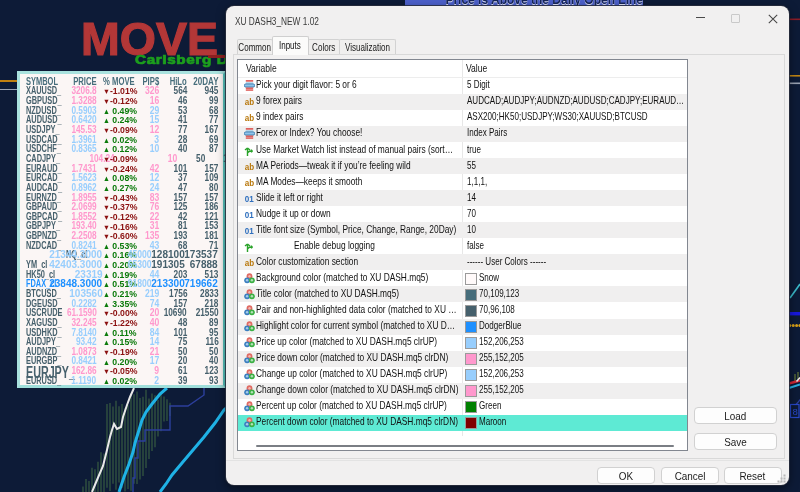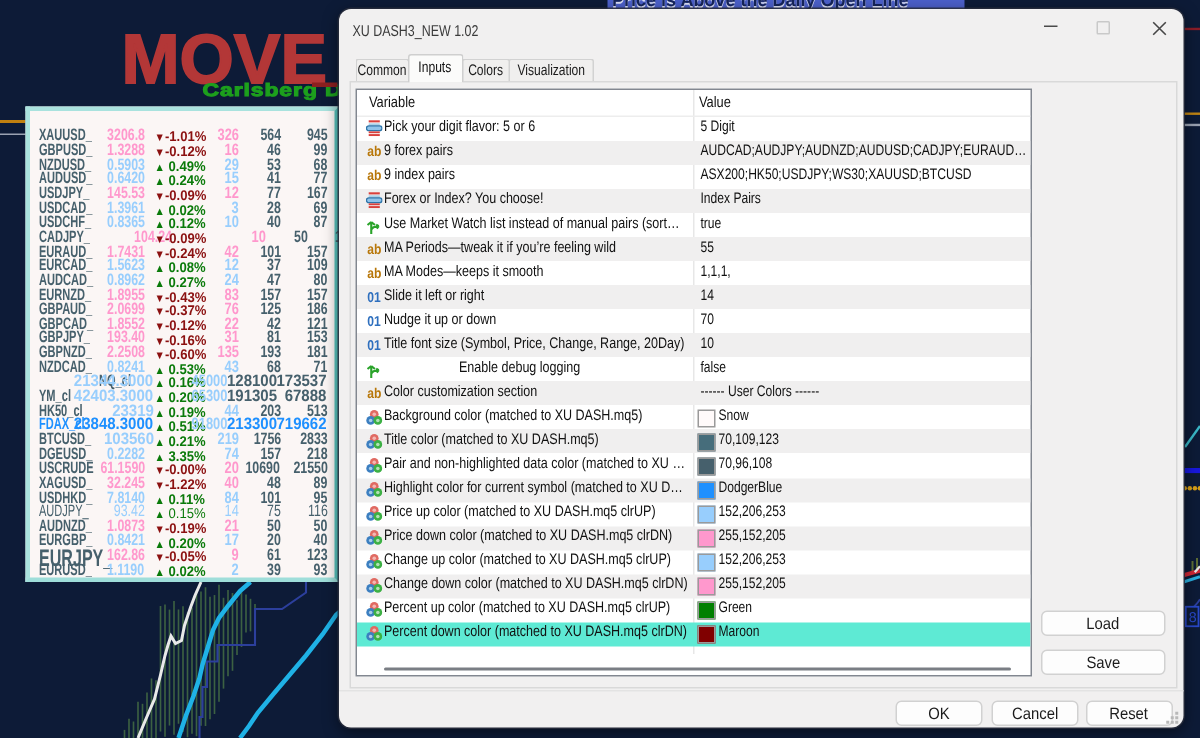--- a/index.html
+++ b/index.html
@@ -70,24 +70,32 @@
 <line x1="789" y1="388" x2="800" y2="384.5" stroke="#2ab0e0" stroke-width="2"></line>
 <path d="M796,404.5 q3,-3 4,-5" fill="none" stroke="#2c3f9c" stroke-width="1.2"></path>
 <rect x="790.5" y="404.5" width="8.5" height="13" fill="none" stroke="#2848c8" stroke-width="1.2"></rect>
 <text x="792.5" y="414.5" font-size="9.5" fill="#2848c8" font-family="Liberation Sans">8</text>
 </svg>
 <div class="abs" style="left:0;top:80px;width:17px;height:1.6px;background:#c08010"></div>
 <div class="abs" style="left:0;top:88.6px;width:17px;height:1.6px;background:#9aa2b2"></div>
 <div class="abs" style="left:81px;top:11.5px;font-size:46.5px;font-weight:bold;color:#b33737;letter-spacing:0px;-webkit-text-stroke:1.2px #b33737;">MOVE</div>
 <div class="abs" style="left:135px;top:53px;font-size:12px;font-weight:bold;color:#1da01d;-webkit-text-stroke:0.7px #1da01d;"><span class="sx" style="transform:scaleX(1.27);letter-spacing:.5px;">Carlsberg D</span></div>
 <div class="abs" style="left:208px;top:54.7px;width:17px;height:3.2px;background:#8c2020"></div>
-<div class="abs" style="left:405px;top:0;width:238px;height:7px;background:#4c60ca;overflow:hidden;">
+<div class="abs" style="left:405px;top:0;width:238px;height:7px;background:#4c60ca;overflow:hidden;text-align:right;">
     <div style="margin:-6.7px 0 0 3px;font-size:12px;font-weight:bold;color:#16255a;white-space:nowrap;text-shadow:0 1px 0 rgba(255,255,255,.8);">Price is Above the Daily Open Line</div>
   </div>
 <div class="abs" style="left:16.5px;top:71px;width:203px;height:310.5px;background:#fbf6f5;border:3px solid #a9e2de;border-right-color:#58c5bf;border-bottom-color:#9fdeda;">
+    <div class="abs" style="left:0;top:1px;width:100%;height:10px;font-size:10.7px;font-weight:bold;color:#466d7b;">
+      <span class="abs" style="left:6px;top:0;"><span class="sx" style="transform:scaleX(0.7);">SYMBOL</span></span>
+      <span class="abs" style="right:126px;top:0;"><span class="sx" style="transform:scaleX(0.72);transform-origin:100% 50%;">PRICE</span></span>
+      <span class="abs" style="left:83.5px;top:0;"><span class="sx" style="transform:scaleX(0.72);">% MOVE</span></span>
+      <span class="abs" style="right:63.5px;top:0;"><span class="sx" style="transform:scaleX(0.72);transform-origin:100% 50%;">PIP$</span></span>
+      <span class="abs" style="right:35.5px;top:0;"><span class="sx" style="transform:scaleX(0.72);transform-origin:100% 50%;">HiLo</span></span>
+      <span class="abs" style="right:4px;top:0;"><span class="sx" style="transform:scaleX(0.75);transform-origin:100% 50%;">20DAY</span></span>
+    </div>
     <div class="abs" style="left:0;top:10.40px;width:203px;height:9.645px;font-weight:bold;">
       <span class="abs" style="left:6px;top:0;font-size:11px;color:#46606c;"><span class="sx" style="transform:scaleX(.67);">XAUUSD_</span></span>
       <span class="abs" style="right:126px;top:0;font-size:11px;color:#ff98cd;"><span class="sx" style="transform:scaleX(.75);transform-origin:100% 50%;">3206.8</span></span>
       <span class="abs" style="left:83.5px;top:1.1px;font-size:9.4px;color:#8b1010;"><span class="sx" style="transform:scaleX(.93);"><span style="font-size:7.5px;">▼</span>-1.01%</span></span>
       <span class="abs" style="right:63.5px;top:0;font-size:11px;color:#ff98cd;"><span class="sx" style="transform:scaleX(.78);transform-origin:100% 50%;">326</span></span>
       <span class="abs" style="right:35.5px;top:0;font-size:11px;color:#46606c;"><span class="sx" style="transform:scaleX(.75);transform-origin:100% 50%;">564</span></span>
       <span class="abs" style="right:4px;top:0;font-size:11px;color:#46606c;"><span class="sx" style="transform:scaleX(.75);transform-origin:100% 50%;">945</span></span>
     </div>
     <div class="abs" style="left:0;top:20.05px;width:203px;height:9.645px;font-weight:bold;">
       <span class="abs" style="left:6px;top:0;font-size:11px;color:#46606c;"><span class="sx" style="transform:scaleX(.67);">GBPUSD_</span></span>
@@ -282,21 +290,21 @@
       <span class="abs" style="right:4px;top:0;font-size:11px;color:#46606c;"><span class="sx" style="transform:scaleX(.75);transform-origin:100% 50%;">89</span></span>
     </div>
     <div class="abs" style="left:0;top:251.53px;width:203px;height:9.645px;font-weight:bold;">
       <span class="abs" style="left:6px;top:0;font-size:11px;color:#46606c;"><span class="sx" style="transform:scaleX(.67);">USDHKD_</span></span>
       <span class="abs" style="right:126px;top:0;font-size:11px;color:#98cefd;"><span class="sx" style="transform:scaleX(.75);transform-origin:100% 50%;">7.8140</span></span>
       <span class="abs" style="left:83.5px;top:1.1px;font-size:9.4px;color:#0a7a0a;"><span class="sx" style="transform:scaleX(.93);"><span style="font-size:7.5px;">▲</span>&nbsp;0.11%</span></span>
       <span class="abs" style="right:63.5px;top:0;font-size:11px;color:#98cefd;"><span class="sx" style="transform:scaleX(.78);transform-origin:100% 50%;">84</span></span>
       <span class="abs" style="right:35.5px;top:0;font-size:11px;color:#46606c;"><span class="sx" style="transform:scaleX(.75);transform-origin:100% 50%;">101</span></span>
       <span class="abs" style="right:4px;top:0;font-size:11px;color:#46606c;"><span class="sx" style="transform:scaleX(.75);transform-origin:100% 50%;">95</span></span>
     </div>
-    <div class="abs" style="left:0;top:261.17px;width:203px;height:9.645px;font-weight:normal;">
+    <div class="abs" style="left:0;top:261.17px;width:203px;height:9.645px;font-weight:bold;">
       <span class="abs" style="left:6px;top:0;font-size:11px;color:#46606c;"><span class="sx" style="transform:scaleX(.67);">AUDJPY_</span></span>
       <span class="abs" style="right:126px;top:0;font-size:11px;color:#98cefd;"><span class="sx" style="transform:scaleX(.75);transform-origin:100% 50%;">93.42</span></span>
       <span class="abs" style="left:83.5px;top:1.1px;font-size:9.4px;color:#0a7a0a;"><span class="sx" style="transform:scaleX(.93);"><span style="font-size:7.5px;">▲</span>&nbsp;0.15%</span></span>
       <span class="abs" style="right:63.5px;top:0;font-size:11px;color:#98cefd;"><span class="sx" style="transform:scaleX(.78);transform-origin:100% 50%;">14</span></span>
       <span class="abs" style="right:35.5px;top:0;font-size:11px;color:#46606c;"><span class="sx" style="transform:scaleX(.75);transform-origin:100% 50%;">75</span></span>
       <span class="abs" style="right:4px;top:0;font-size:11px;color:#46606c;"><span class="sx" style="transform:scaleX(.75);transform-origin:100% 50%;">116</span></span>
     </div>
     <div class="abs" style="left:0;top:270.81px;width:203px;height:9.645px;font-weight:bold;">
       <span class="abs" style="left:6px;top:0;font-size:11px;color:#46606c;"><span class="sx" style="transform:scaleX(.67);">AUDNZD_</span></span>
       <span class="abs" style="right:126px;top:0;font-size:11px;color:#ff98cd;"><span class="sx" style="transform:scaleX(.75);transform-origin:100% 50%;">1.0873</span></span>
@@ -416,21 +424,21 @@
       </div>
       <div class="abs" style="left:0;top:162.75px;width:449px;height:16.05px;background:#f0efef;font-size:10.2px;color:#111;">
         <span class="abs" style="left:6px;top:2.5px;width:12px;height:11px;"><span style="font-size:9.5px;font-weight:bold;color:#2e6fbe;display:inline-block;transform:scaleX(.85);">01</span></span>
         <span class="abs" style="left:18px;top:1.5px;"><span class="sx" style="transform:scaleX(.82);">Title font size (Symbol, Price, Change, Range, 20Day)</span></span>
         <span class="abs" style="left:228.5px;top:1.5px;"><span class="sx" style="transform:scaleX(.79);">10</span></span>
       </div>
       <div class="abs" style="left:0;top:178.80px;width:449px;height:16.05px;font-size:10.2px;color:#111;">
         <span class="abs" style="left:6px;top:2.5px;width:12px;height:11px;"><svg width="11" height="11" viewBox="0 0 11 11">
             <path d="M3.5,11 L3.5,3 M3.5,3 L1,5 M3.5,3 L6,5 M3.5,8 L5,6.5 L8.5,5.8 M8.5,5.8 L6.8,4.8 M8.5,5.8 L7.2,7.4" fill="none" stroke="#2aa32a" stroke-width="1.4"></path>
           </svg></span>
-        <span class="abs" style="left:32px;top:1.5px;padding-left:36px;"><span class="sx" style="transform:scaleX(.82);">Enable debug logging</span></span>
+        <span class="abs" style="left:20px;top:1.5px;padding-left:36px;"><span class="sx" style="transform:scaleX(.82);">Enable debug logging</span></span>
         <span class="abs" style="left:228.5px;top:1.5px;"><span class="sx" style="transform:scaleX(.79);">false</span></span>
       </div>
       <div class="abs" style="left:0;top:194.85px;width:449px;height:16.05px;background:#f0efef;font-size:10.2px;color:#111;">
         <span class="abs" style="left:6px;top:2.5px;width:12px;height:11px;"><span style="font-size:9.5px;font-weight:bold;color:#b8770a;display:inline-block;transform:scaleX(.85);">ab</span></span>
         <span class="abs" style="left:18px;top:1.5px;"><span class="sx" style="transform:scaleX(.82);">Color customization section</span></span>
         <span class="abs" style="left:228.5px;top:1.5px;"><span class="sx" style="transform:scaleX(.79);">------ User Colors ------</span></span>
       </div>
       <div class="abs" style="left:0;top:210.90px;width:449px;height:16.05px;font-size:10.2px;color:#111;">
         <span class="abs" style="left:6px;top:2.5px;width:12px;height:11px;"><svg width="11" height="11" viewBox="0 0 11 11">
             <circle cx="5.5" cy="3.2" r="2.9" fill="#e06a62"></circle>

